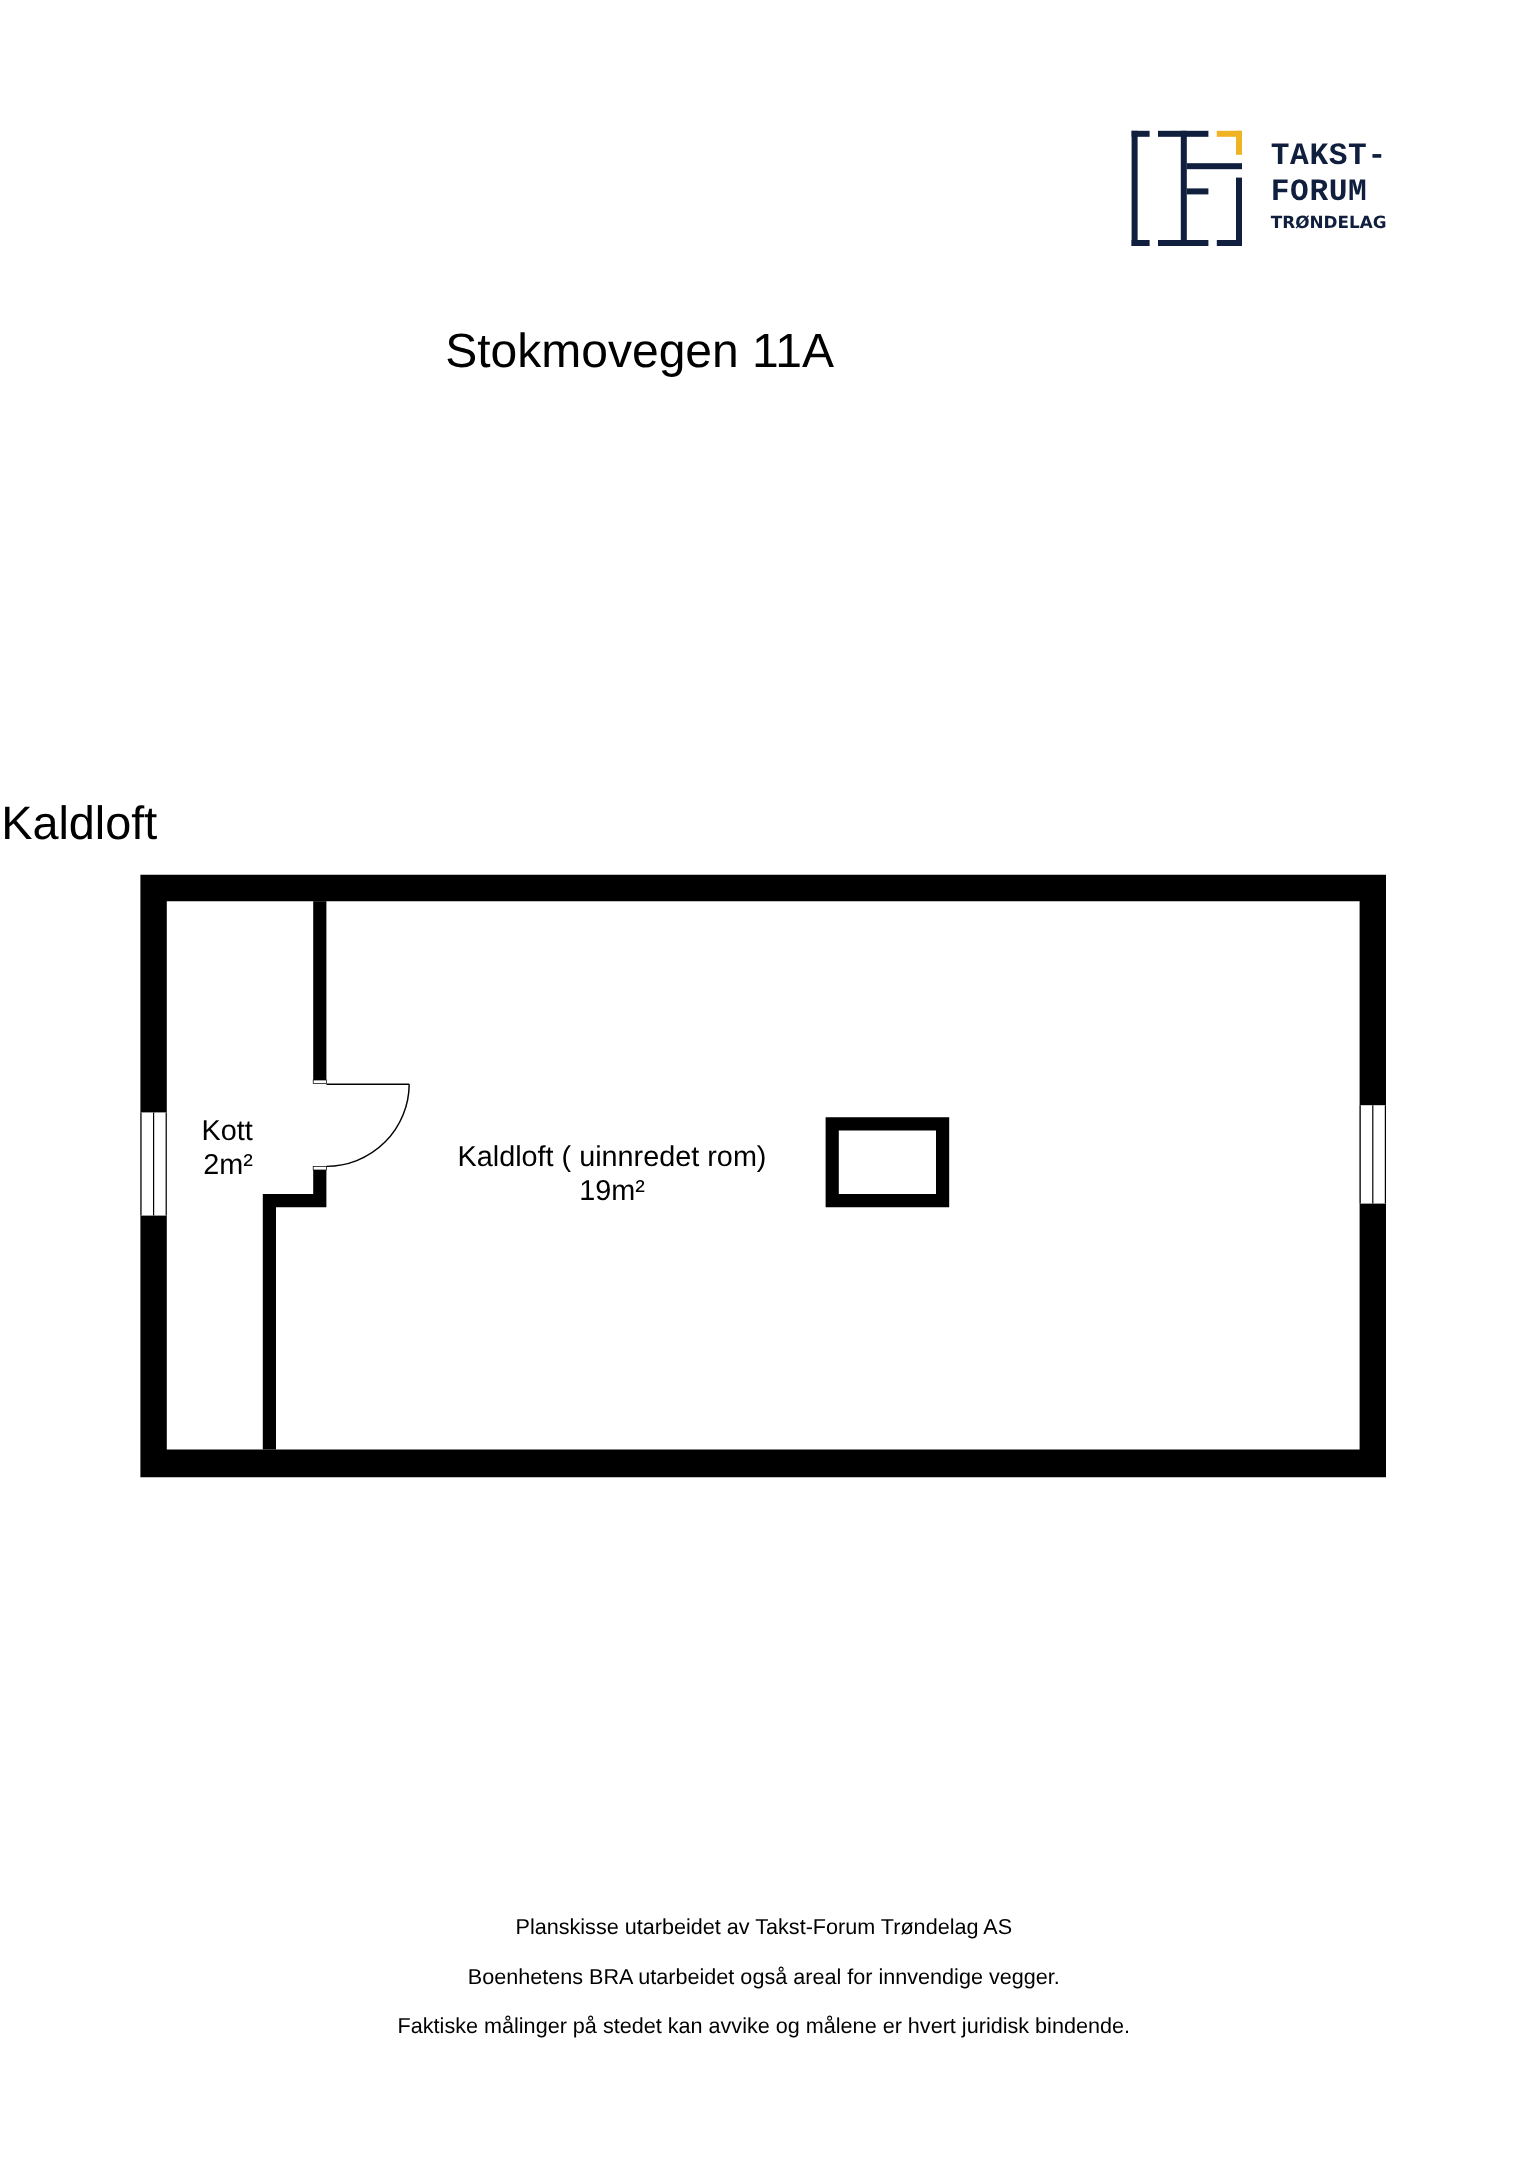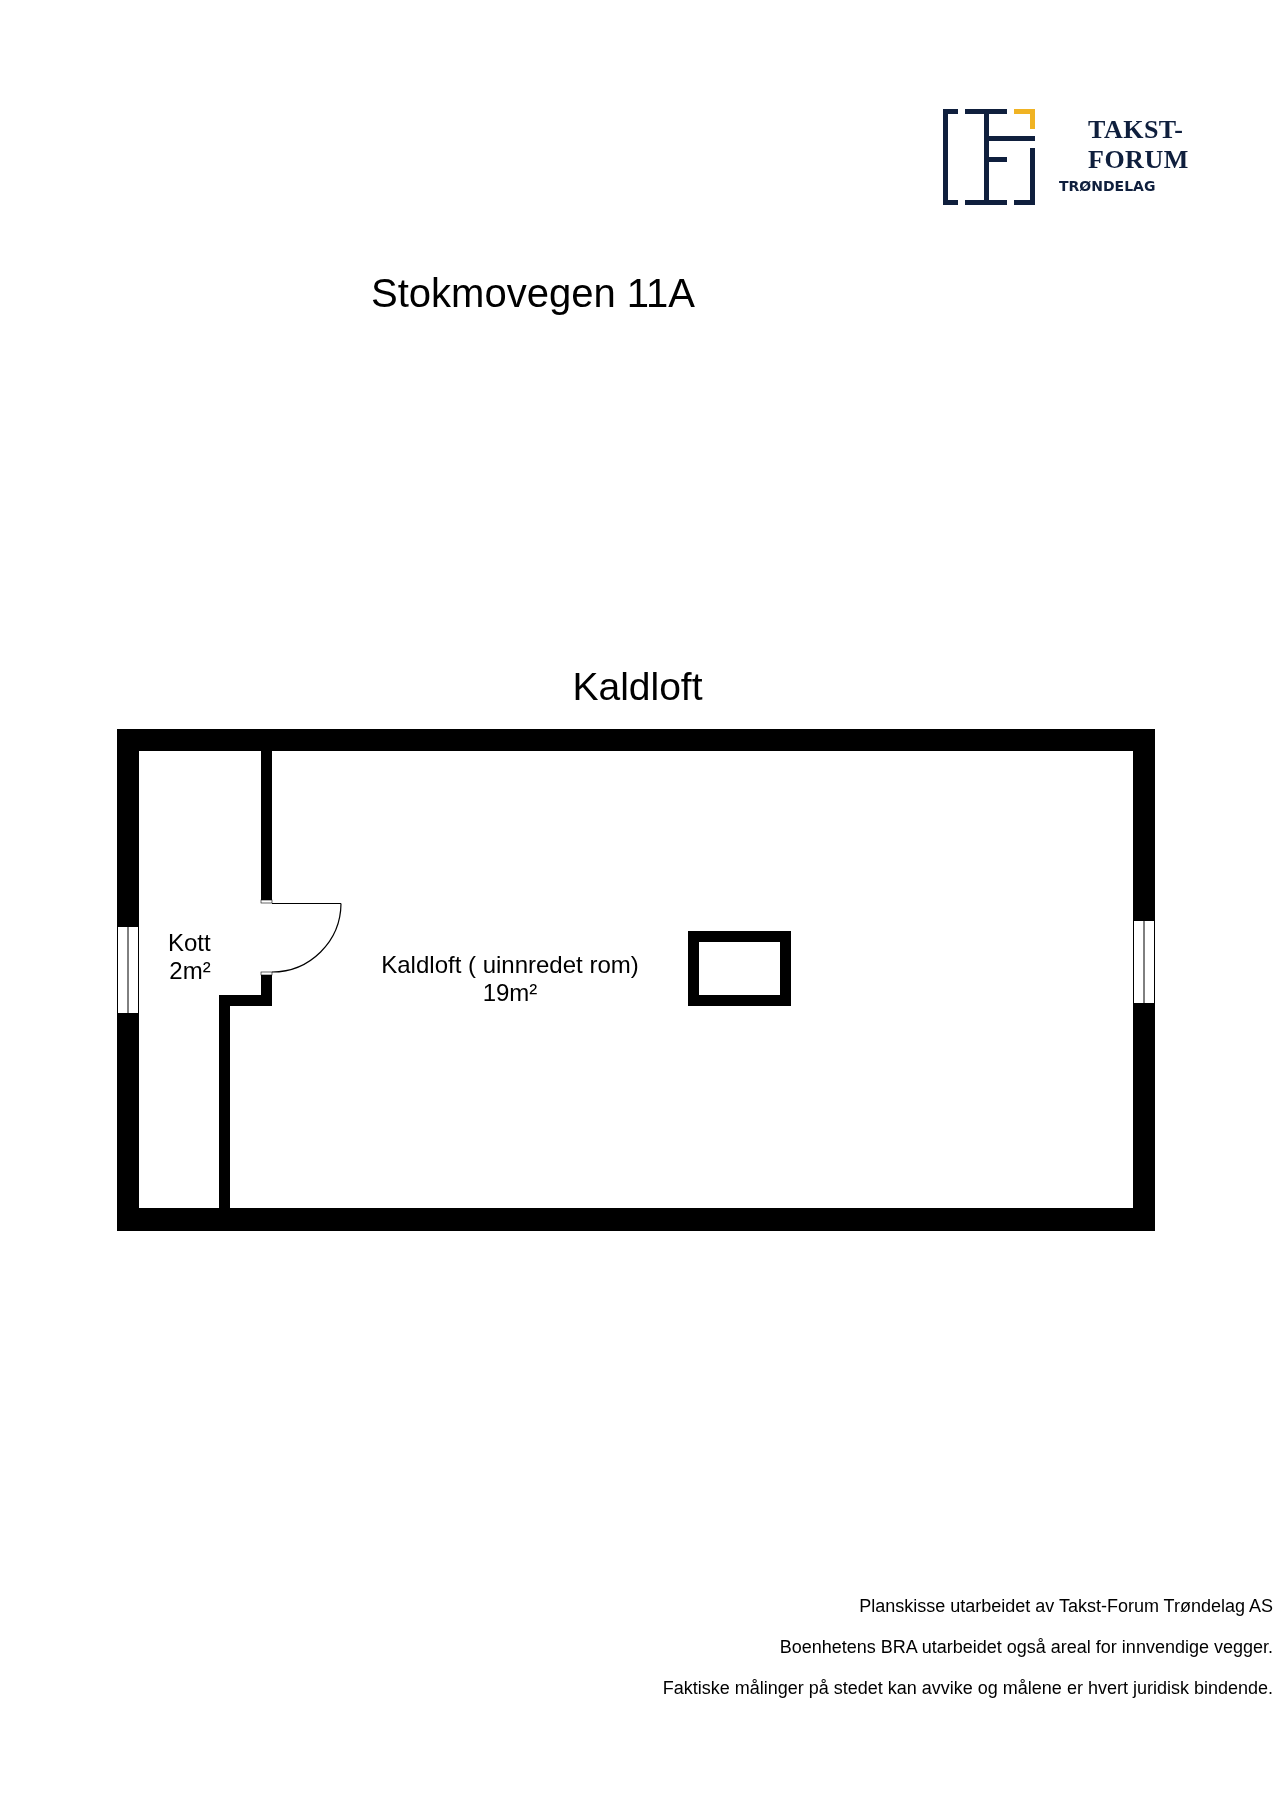--- a/index.html
+++ b/index.html
@@ -7,48 +7,48 @@
       width: 1273px; height: 1800px; position: relative; overflow: hidden;
       font-family: "Liberation Sans", sans-serif; color: #000;
     }
     .abs { position: absolute; }
     
     .logo { left: 935px; top: 105px; width: 250px; height: 110px; }
     .logo svg { position: absolute; left: 0; top: 0; }
     .logo-text { position: absolute; left: 124px; top: 10px; color: #0f1f3d; font-weight: bold; }
     .logo-line1, .logo-line2 {
       display: block; font-size: 26px; line-height: 30px; letter-spacing: 0.5px;
-      font-family: Liberation Serif, serif; font-weight: bold; margin-left: 29px;
+      font-family: Liberation Mono, monospace; font-weight: bold;
     }
     .logo-line3 {
       display: block; font-size: 14px; line-height: 18px; margin-top: 2px;
       font-family: "DejaVu Sans", sans-serif; font-weight: bold;
     }
     
     .title {
       left: 0; width: 1062px; top: 268px; text-align: center;
       font-size: 40px; line-height: 50px;
     }
     .title span { position: relative; left: 2px; }
     .floor-title {
-      left: 0; width: 1273px; top: 664px; text-align: center;
+      left: 0; width: 1273px; top: 664px; 
       font-size: 39px; line-height: 46px;
     }
     .floor-title span { position: relative; left: 1px; }
     
     .plan { left: 0; top: 0; }
     .room-label { font-size: 24px; line-height: 28px; text-align: center; white-space: nowrap; }
     .kott-label { left: 168px; top: 929px; text-align: right; }
     .main-label { left: 360px; top: 951px; width: 300px; }
     
     .footer {
       left: 0; width: 1273px; top: 1596px; text-align: center;
       font-size: 18px; line-height: 21px;
     }
-    .footer p { margin: 0; text-align: right; }
+    .footer p { margin: 0; }
     .footer .gap { height: 20px; }
   </style>
 </head>
 <body>
 
 <div class="abs logo">
   <svg width="106" height="106" viewBox="0 0 106 106">
     <g fill="#0f1f3d">
 
       <rect x="8" y="4" width="5" height="96"></rect>

